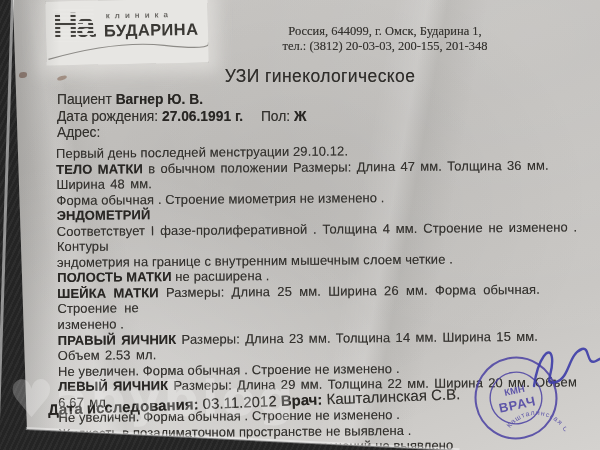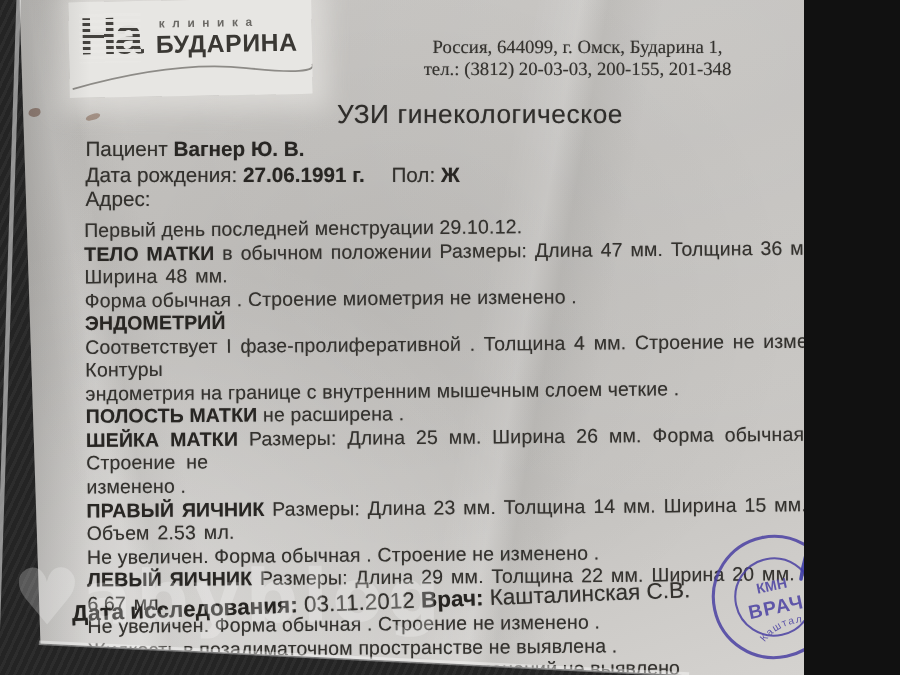--- a/index.html
+++ b/index.html
@@ -1,17 +1,17 @@
 <!DOCTYPE html>
 <html style="--stamp-color: #4b41a3;"><head>
 <meta charset="utf-8">
 <style>
   html,body{margin:0;padding:0;background:#111;}
   .photo{
-    position:relative;width:536px;height:450px;overflow:hidden;
+    position:relative;width:600px;height:450px;overflow:hidden;
     background:
       repeating-linear-gradient(115deg,#242424 0 3px,#2d2d2d 3px 5px),
       #262626;
     font-family:"Liberation Sans",sans-serif;
     text-decoration:underline;
   }
   
   .paper{
     position:absolute;inset:0;
     clip-path:polygon(13px 0,600px 0,600px 450px,455px 450px,27px 429px);

